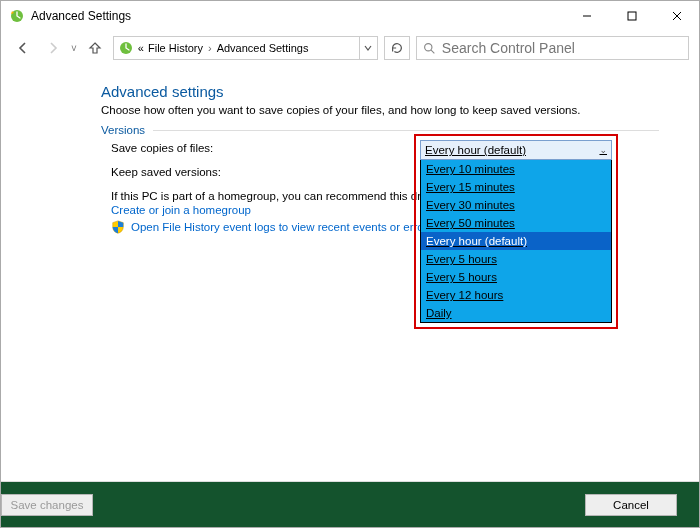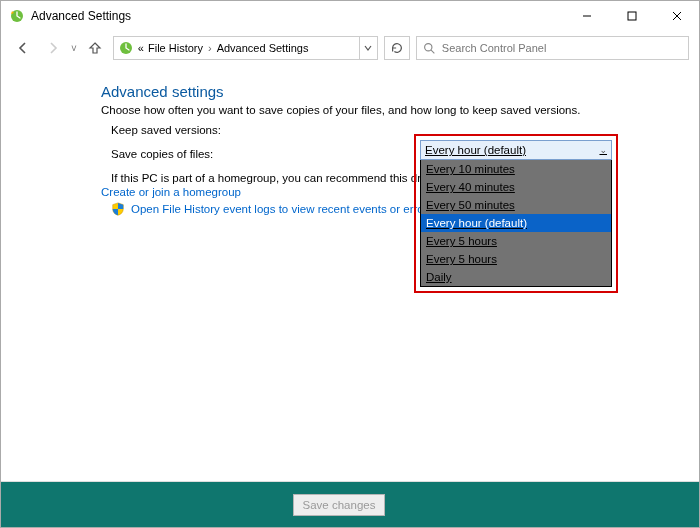--- a/index.html
+++ b/index.html
@@ -87,21 +87,21 @@
   }
   .search-box {
     flex: 1;
     height: 24px;
     border: 1px solid #ccc;
     display: flex;
     align-items: center;
     padding: 0 6px;
     gap: 6px;
     color: #777;
-    font-size: 11px;
+    font-size: 14px;
   }
   .search-box .search-text { color: #777; }
 
   
   .content {
     position: absolute;
     top: 70px;
     left: 0; right: 0;
     bottom: 46px;
     padding: 8px 40px 8px 100px;
@@ -137,20 +137,21 @@
   }
   .field-label { width: 300px; }
 
   .homegroup-text {
     font-size: 11.5px;
     margin: 0 0 2px 10px;
   }
   .link {
     color: #0066cc;
     font-size: 11.5px;
+    margin-left: 10px;
     cursor: default;
   }
   .event-link-row {
     display: flex;
     align-items: center;
     gap: 6px;
     margin-left: 10px;
     margin-top: 4px;
   }
   .shield {
@@ -175,42 +176,42 @@
     display: flex;
     align-items: center;
     padding: 0 4px;
     font-size: 11.5px;
     justify-content: space-between;
   }
   .combo .chev { color: #555; font-size: 9px; }
   .options {
     border: 1px solid #000;
     border-top: none;
-    background: #737373;
+    background: #0ea5e9;
   }
   .option {
     padding: 1px 5px;
     font-size: 11.5px;
     line-height: 16px;
   }
   .option.selected {
     background: #0a63c8;
     color: #fff;
   }
 
   
   .footer {
     position: absolute;
     left: 0; right: 0; bottom: 0;
     height: 46px;
     border-top: 1px solid #ddd;
-    background: #0f766e;
-    display: flex;
-    align-items: center;
-    justify-content: center;
+    background: #14532d;
+    display: flex;
+    align-items: center;
+    justify-content: space-between;
     padding-right: 22px;
     gap: 8px;
   }
   .btn {
     min-width: 92px;
     height: 22px;
     border: 1px solid #b5b5b5;
     background: #eee;
     font-size: 11.5px;
     display: flex; align-items: center; justify-content: center;
@@ -300,25 +301,29 @@
       <line x1="10" y1="10" x2="14" y2="14" stroke="#888" stroke-width="1.4"></line>
     </svg>
     <span class="search-text">Search Control Panel</span>
   </div>
 </div>
 
 <div class="content">
   <div class="page-title">Advanced settings</div>
   <div class="page-desc">Choose how often you want to save copies of your files, and how long to keep saved versions.</div>
 
+  <div class="group-hdr">
+    <span>Versions</span>
+    <span class="rule"></span>
+  </div>
+  <div class="field-row">
+    <span class="field-label">Save copies of files:</span>
+  </div>
   <div class="field-row">
     <span class="field-label">Keep saved versions:</span>
-  </div>
-  <div class="field-row">
-    <span class="field-label">Save copies of files:</span>
   </div>
 
   <div class="homegroup-text">If this PC is part of a homegroup, you can recommend this drive to</div>
   <div class="link">Create or join a homegroup</div>
 
   <div class="event-link-row">
     <span class="shield">
       <svg width="14" height="14" viewBox="0 0 16 16">
         <path d="M8 1 L14 3 V8 C14 12 11 14.5 8 15 C5 14.5 2 12 2 8 V3 Z" fill="#fc0" stroke="#c79200" stroke-width="0.6"></path>
         <path d="M8 1 L14 3 V8 L8 8 Z" fill="#1e7fd6"></path>
@@ -329,24 +334,27 @@
   </div>
 </div>
 
 <div class="dropdown-zone">
   <div class="combo">
     <span>Every hour (default)</span>
     <span class="chev">⌄</span>
   </div>
   <div class="options" id="options-list">
       <div class="option">Every 10 minutes</div>
-      <div class="option">Every 40 minutes</div>
+      <div class="option">Every 15 minutes</div>
+      <div class="option">Every 30 minutes</div>
       <div class="option">Every 50 minutes</div>
       <div class="option selected">Every hour (default)</div>
       <div class="option">Every 5 hours</div>
       <div class="option">Every 5 hours</div>
+      <div class="option">Every 12 hours</div>
       <div class="option">Daily</div>
     </div>
 </div>
 
 <div class="footer">
   <div class="btn disabled">Save changes</div>
+  <div class="btn">Cancel</div>
 </div>
 
 </body></html>

